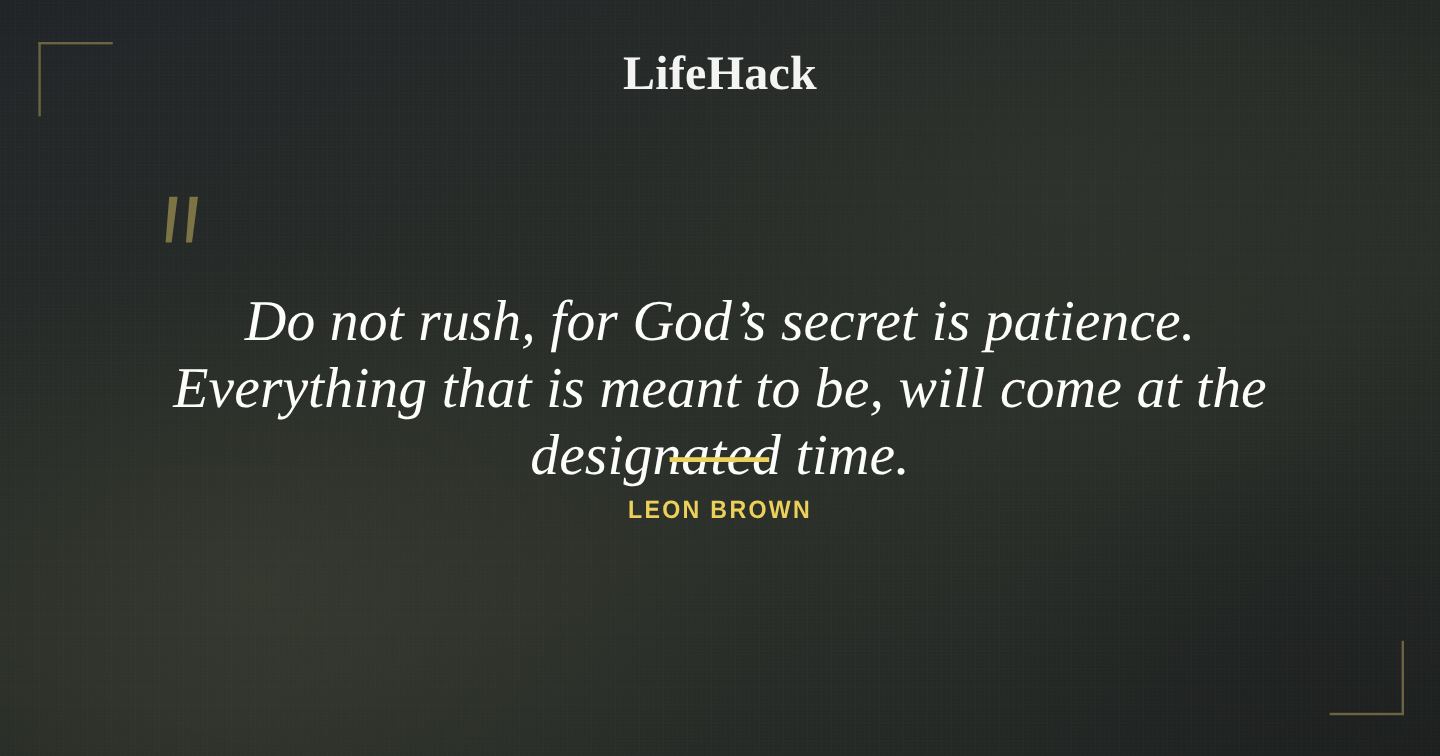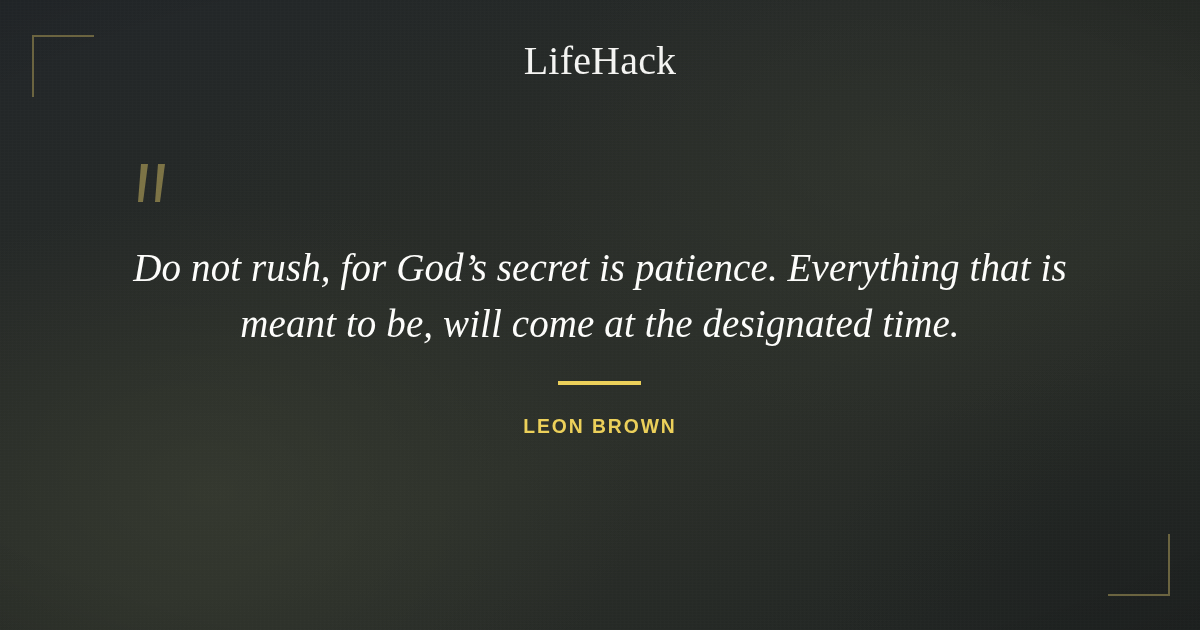--- a/index.html
+++ b/index.html
@@ -68,42 +68,42 @@
     position: absolute;
     top: 38px;
     left: 0;
     width: 1200px;
     text-align: center;
     font-family: "Liberation Serif", "DejaVu Serif", serif;
     font-size: 40px;
     line-height: 46px;
     color: #f4f4f2;
     letter-spacing: 0.2px;
-    font-weight: 400;
+    font-weight: 700;
   }
 
   
   #quote-mark {
     position: absolute;
     left: 131px;
     top: 160px;
     width: 60px;
     height: 70px;
   }
 
   
   #quote-text {
     position: absolute;
     left: 100px;
     top: 240px;
     width: 1000px;
     text-align: center;
     font-family: "Liberation Serif", "DejaVu Serif", serif;
     font-style: italic;
-    font-size: 39px;
+    font-size: 48px;
     line-height: 56px;
     color: #fdfdfb;
     letter-spacing: 0.1px;
   }
 
   
   #divider {
     position: absolute;
     left: 558px;
     top: 381px;

